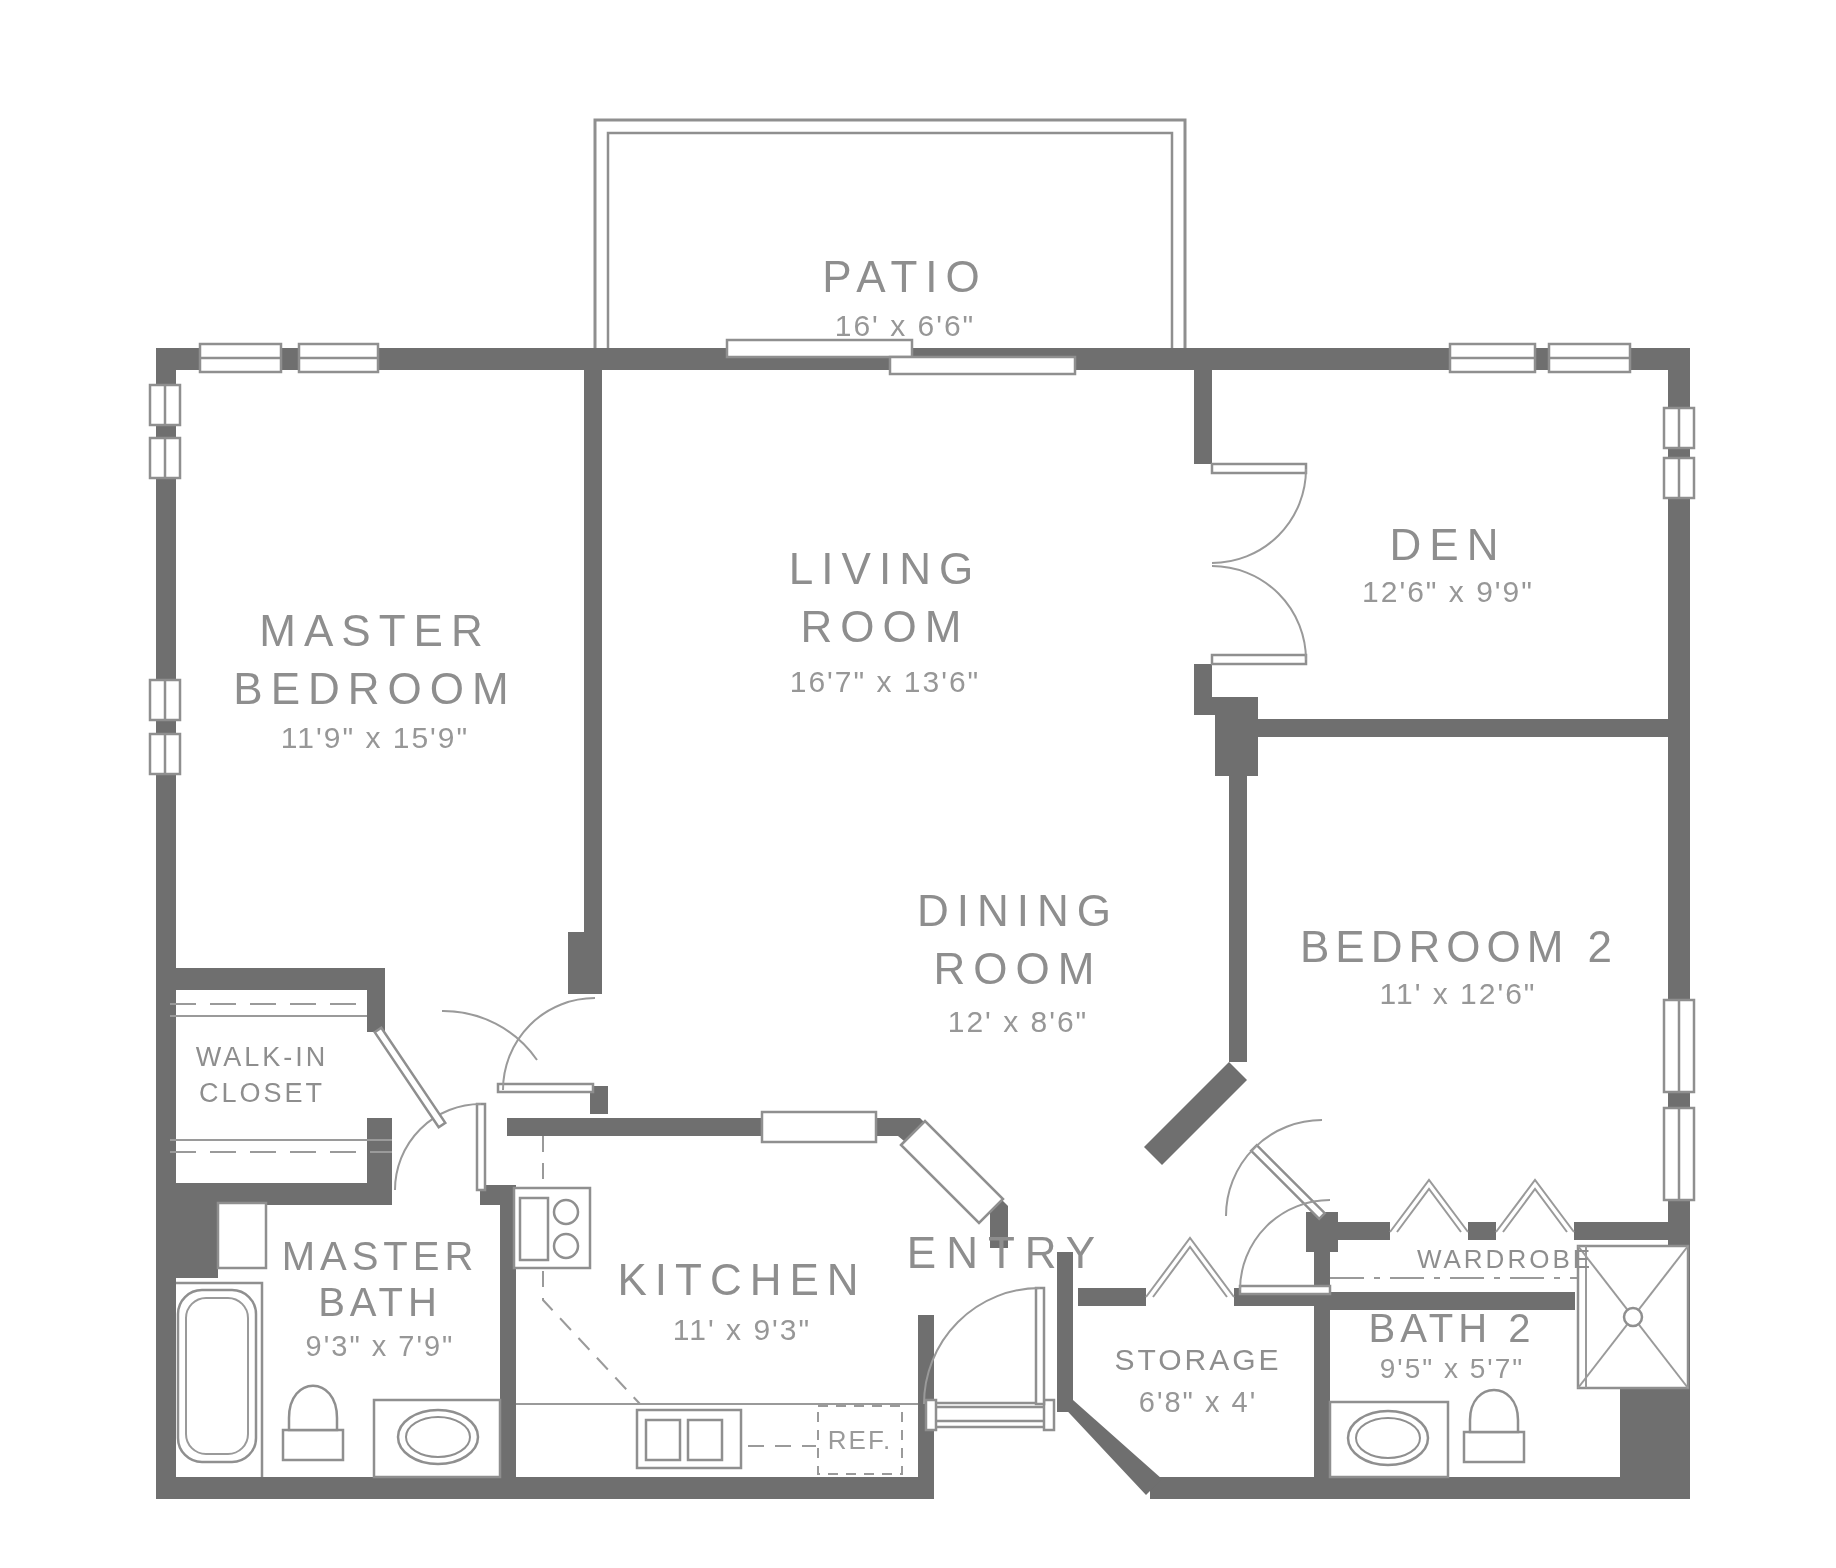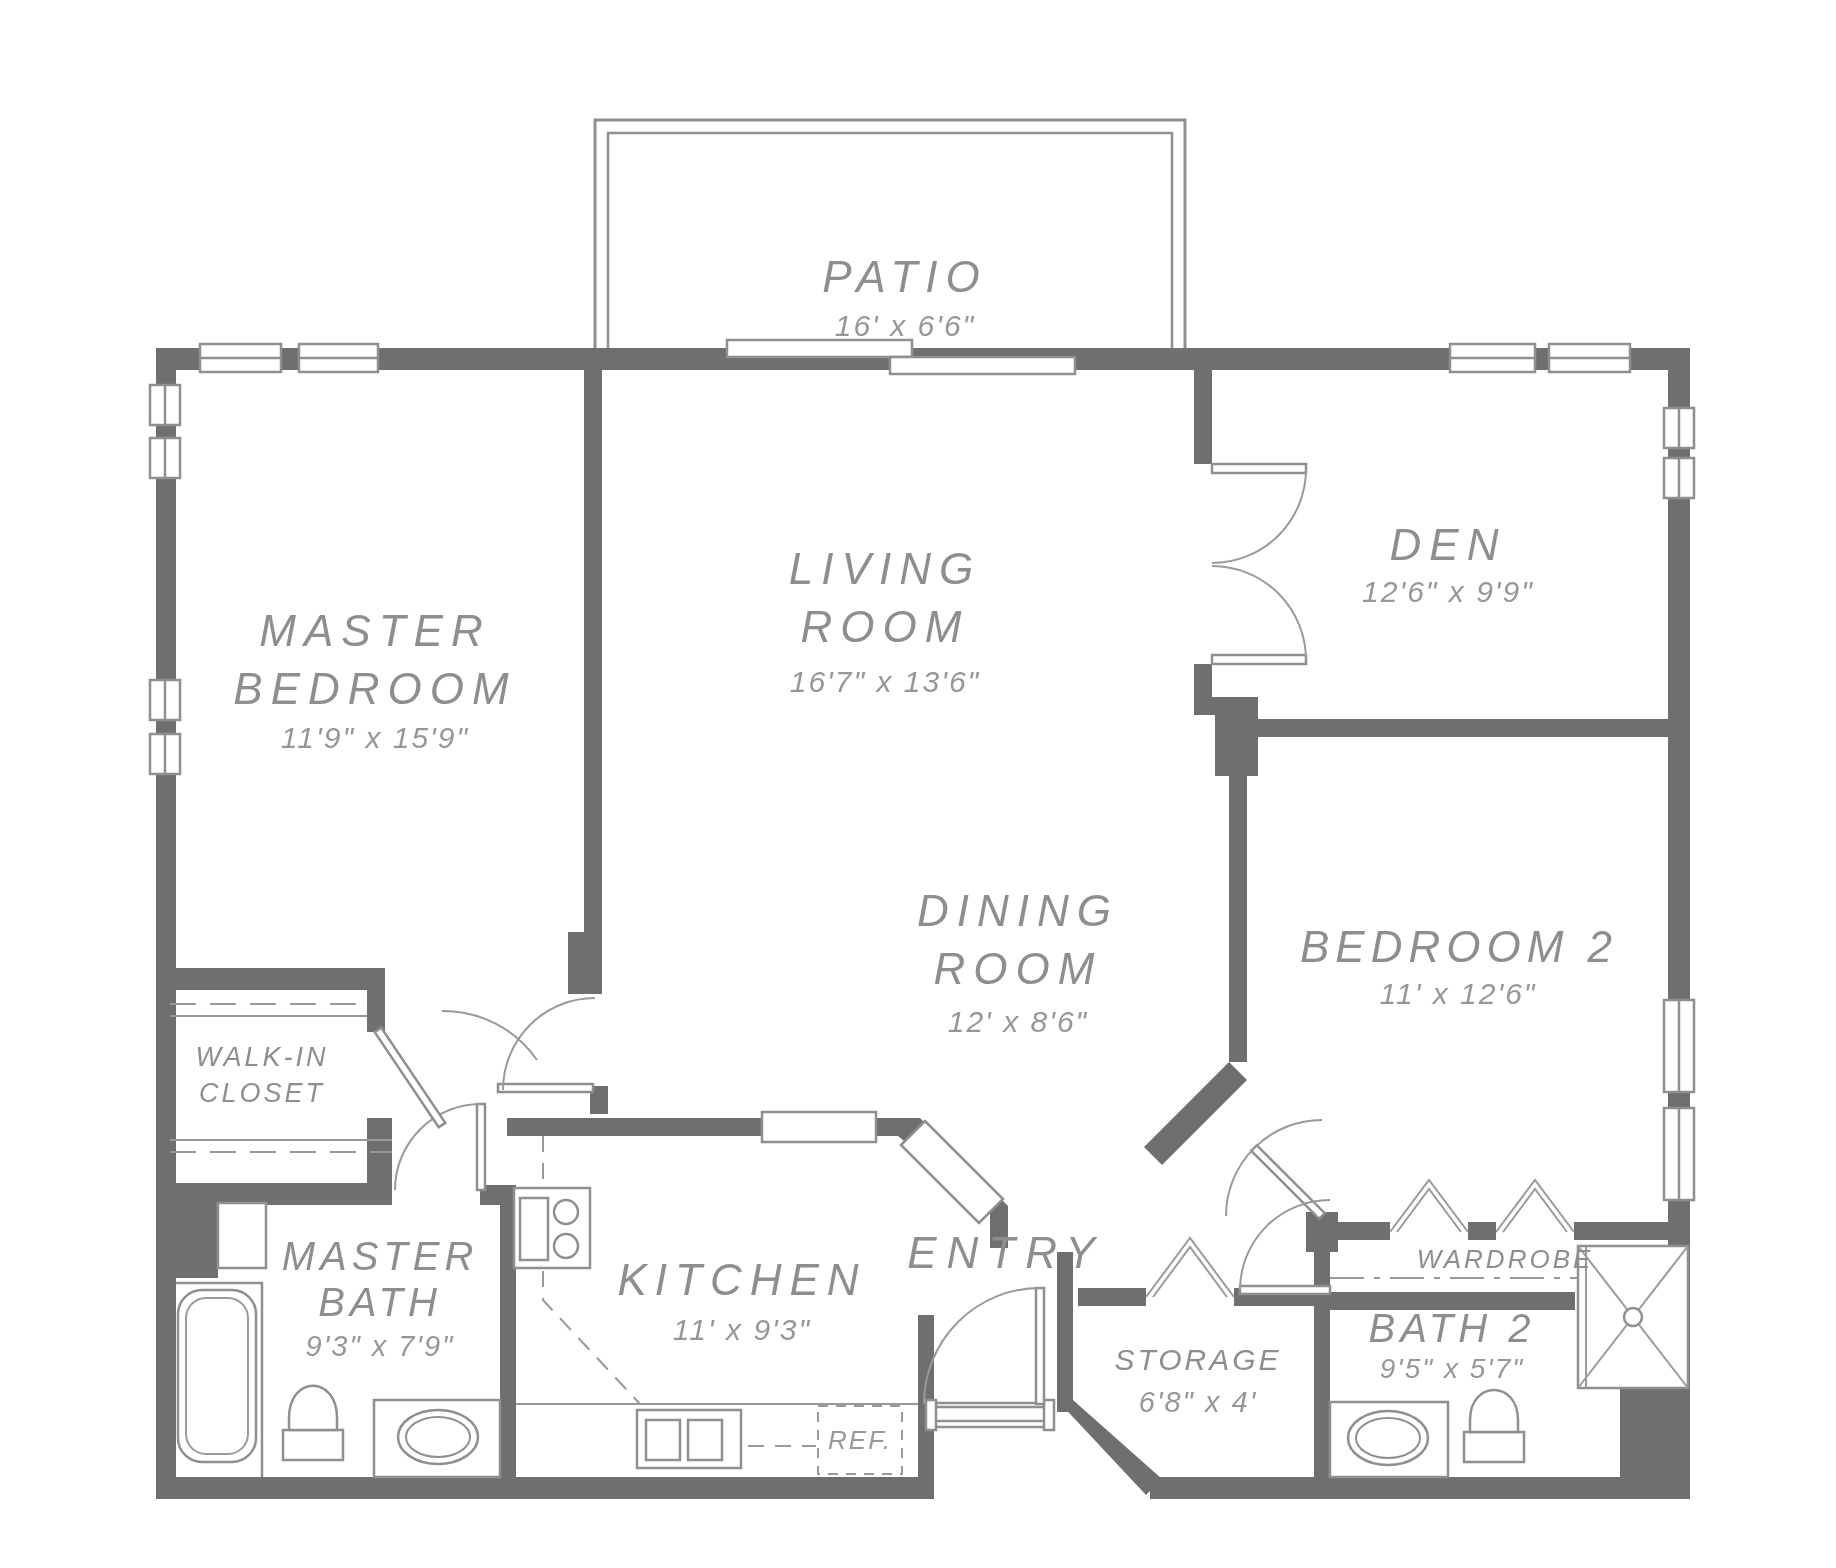--- a/index.html
+++ b/index.html
@@ -1,17 +1,17 @@
 <!DOCTYPE html>
 <html><head>
 <meta charset="utf-8">
 <style>
   html,body{margin:0;padding:0;background:#ffffff;}
   .canvas{position:relative;width:1836px;height:1568px;background:#ffffff;overflow:hidden;
-          font-family:"Liberation Sans", sans-serif;font-style:italic;}
+          font-family:"Liberation Sans", sans-serif;}
   svg{display:block;}
   .room-name{font-family:"Liberation Sans", sans-serif;font-weight:300;fill:#8e8e8e;
              letter-spacing:8px;font-size:44px;text-anchor:middle;}
   .room-name-sm{font-family:"Liberation Sans", sans-serif;font-weight:300;fill:#8e8e8e;
              letter-spacing:5px;font-size:40px;text-anchor:middle;}
   .room-dims{font-family:"Liberation Sans", sans-serif;font-weight:300;fill:#979797;
              letter-spacing:2px;font-size:30px;text-anchor:middle;}
   .label-sm{font-family:"Liberation Sans", sans-serif;font-weight:300;fill:#8e8e8e;
              letter-spacing:3px;font-size:27px;text-anchor:middle;}
   .wall{fill:#6f6f6f;stroke:none;}

